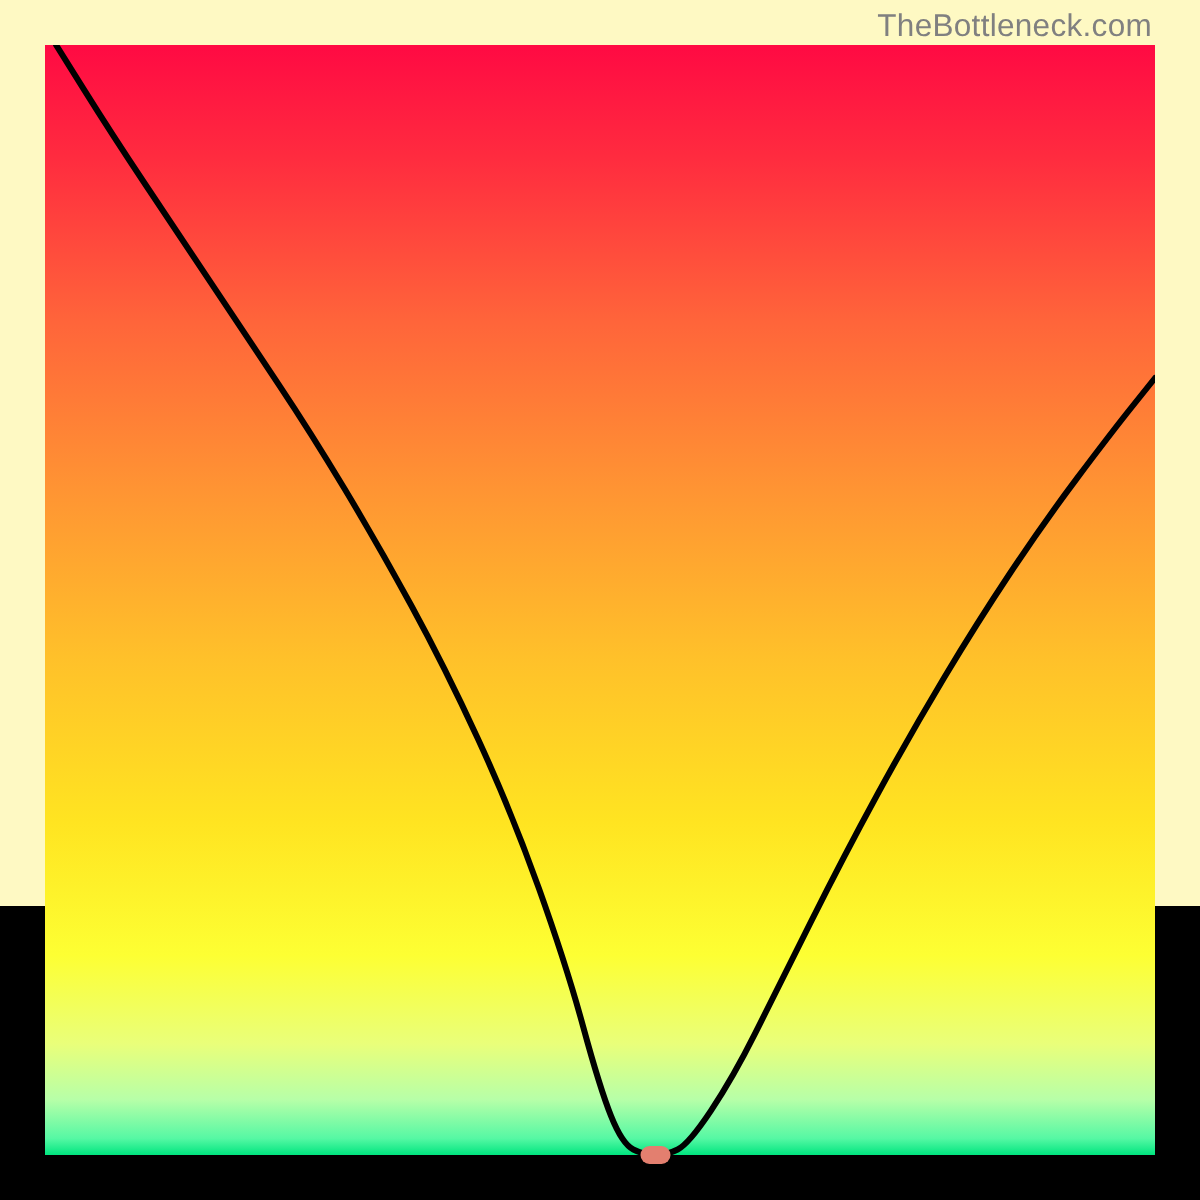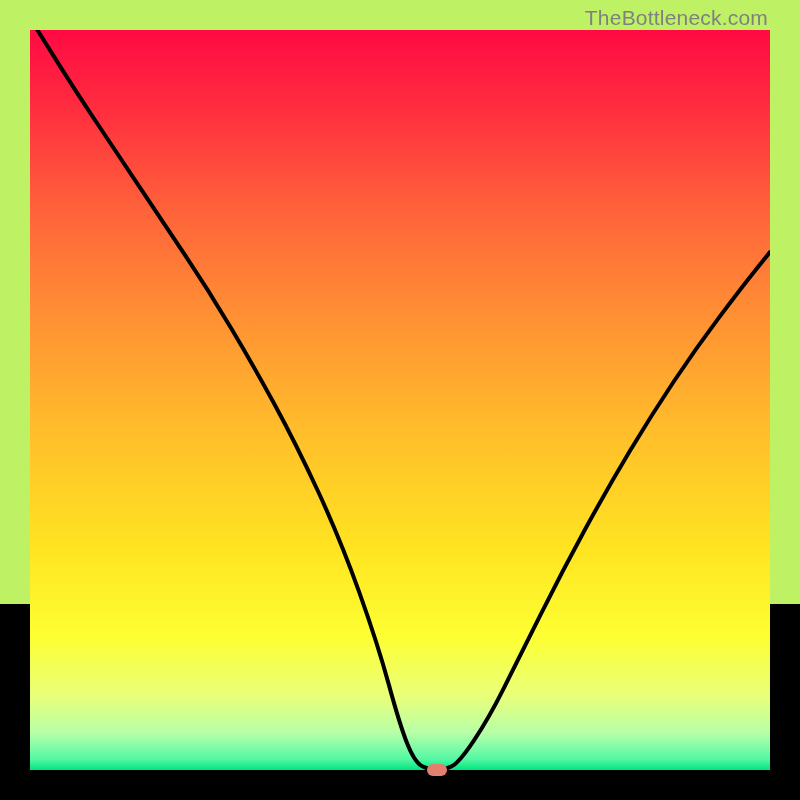--- a/index.html
+++ b/index.html
@@ -8,21 +8,21 @@
     width: 800px;
     height: 800px;
     background: #000;
     overflow: hidden;
     font-family: Arial, Helvetica, sans-serif;
   }
   .stage {
     position: relative;
     width: 800px;
     height: 604px;
-    background: #bef264;
+    background: #fef9c3;
   }
   .plot-area {
     position: absolute;
     left: 30px;
     top: 30px;
     width: 740px;
     height: 740px;
   }
   .gradient-bg {
     position: absolute;

